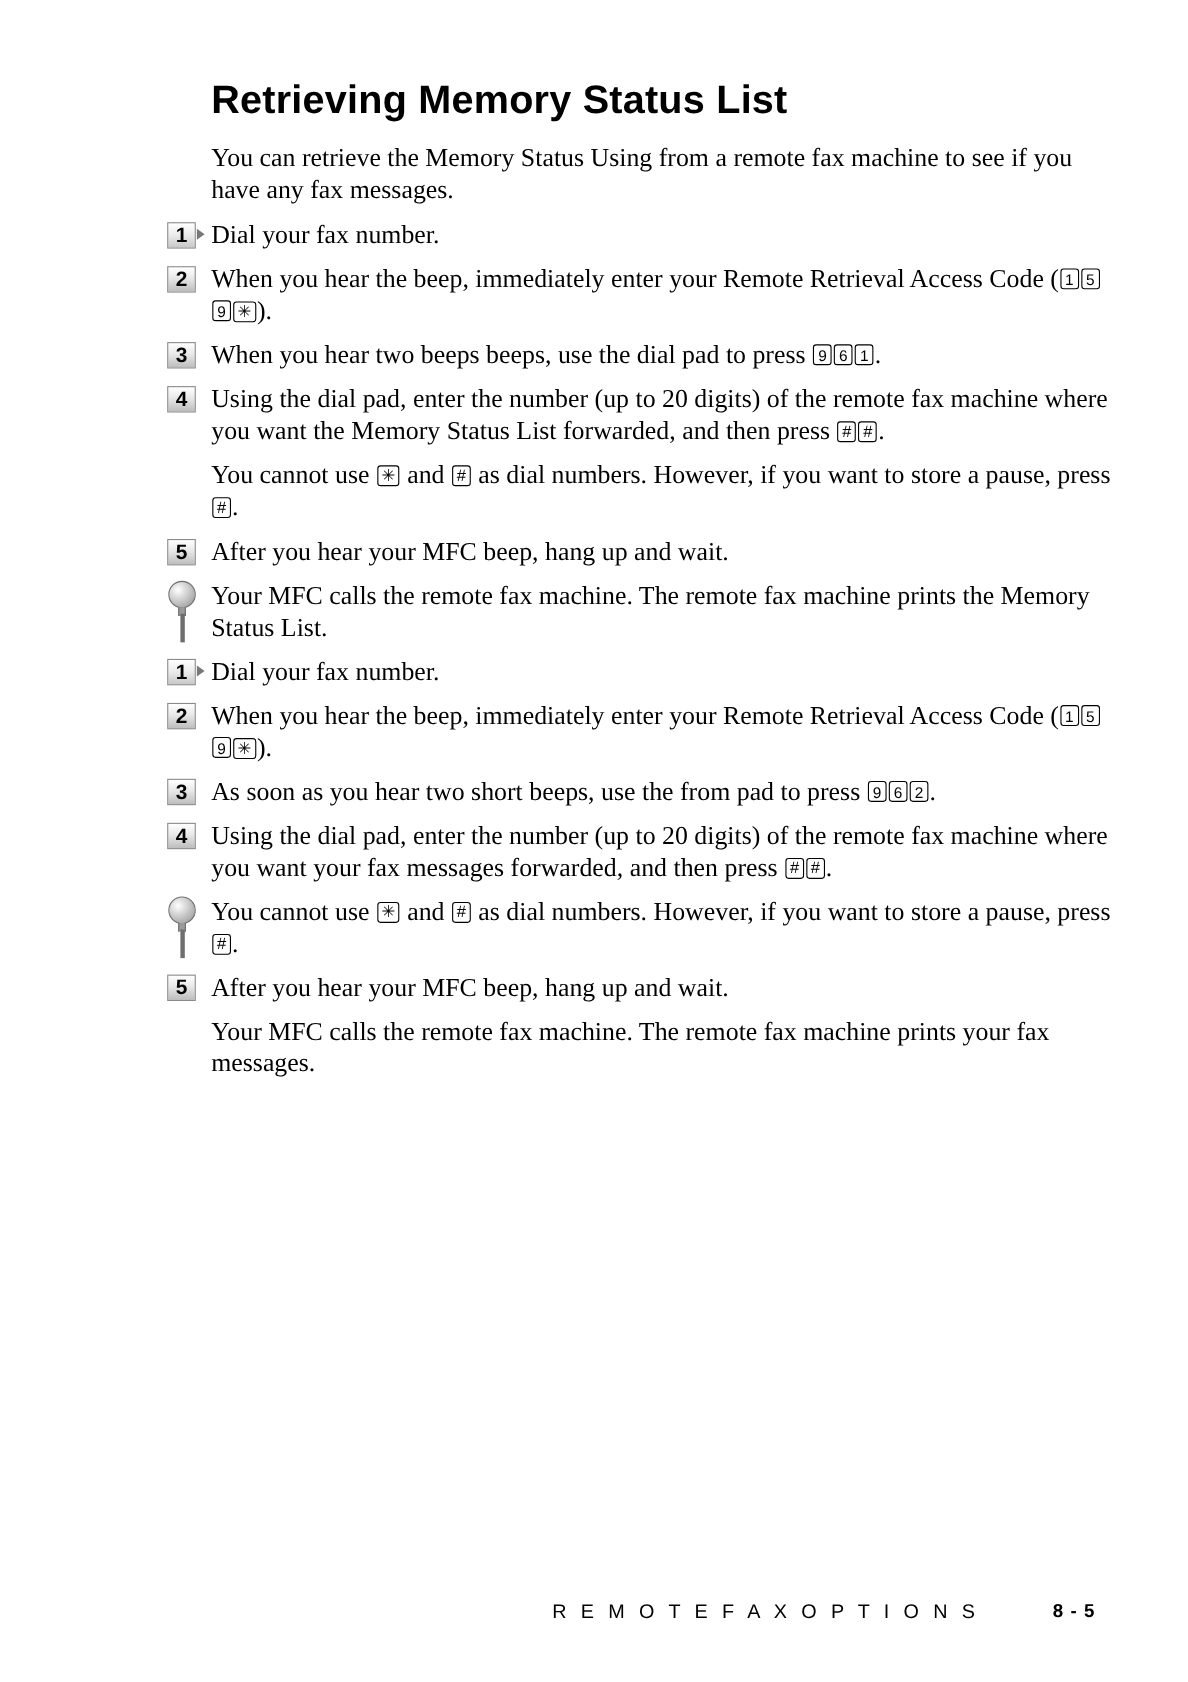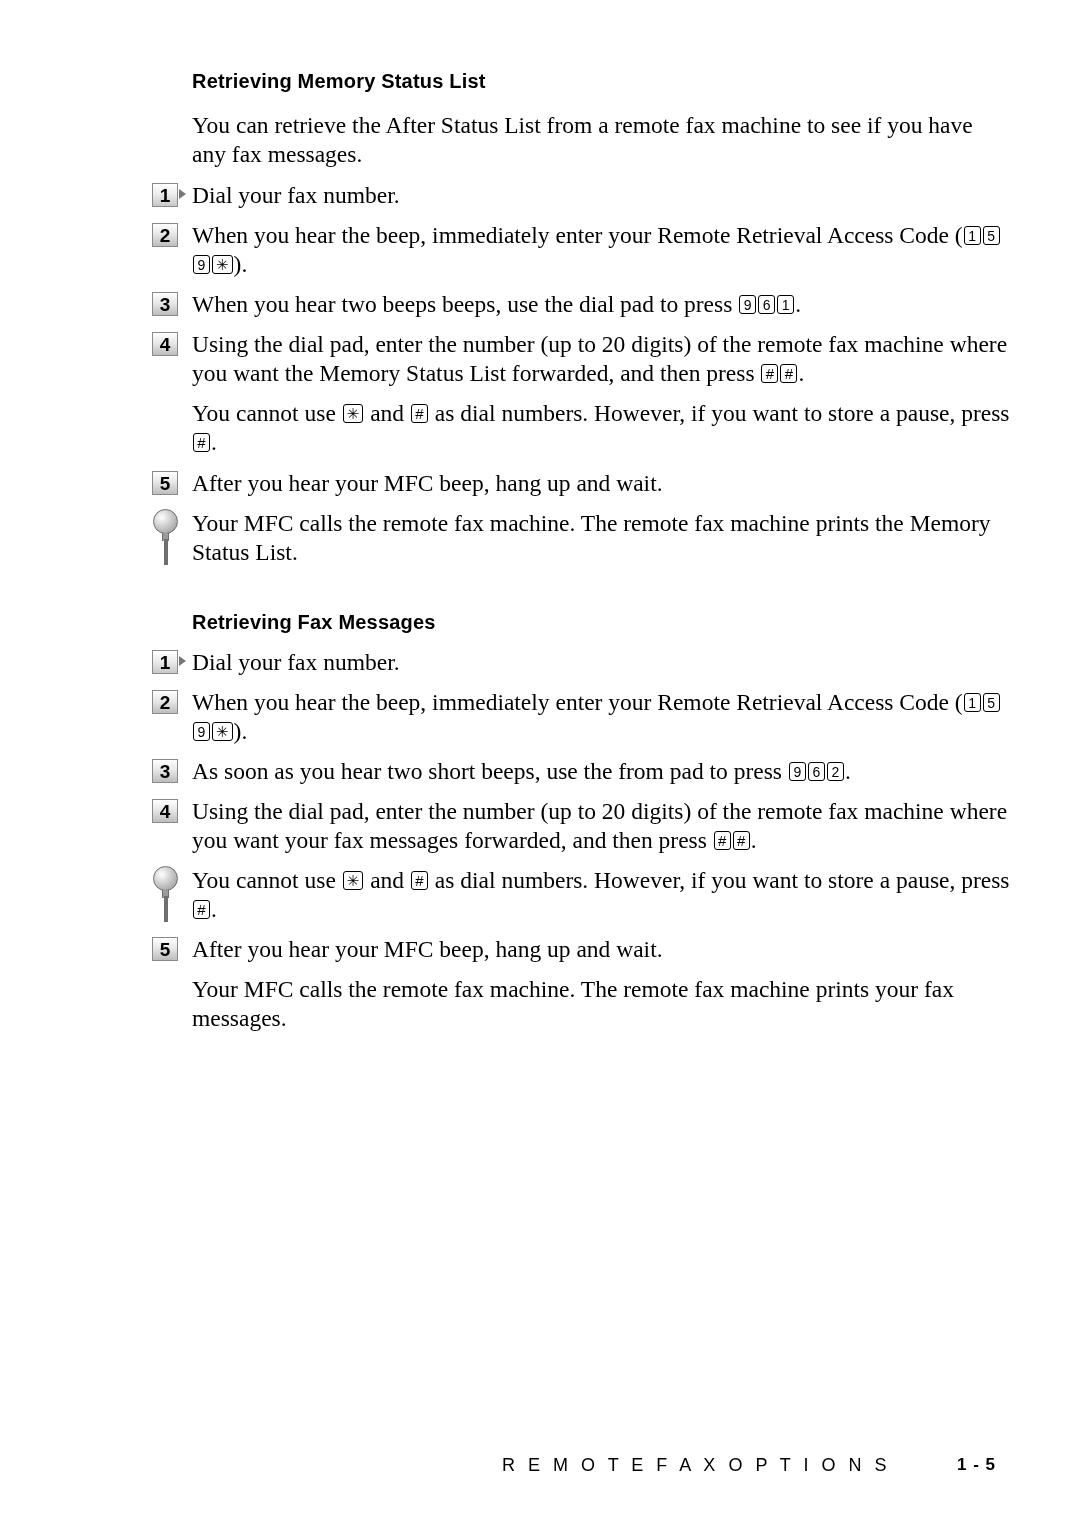--- a/index.html
+++ b/index.html
@@ -23,21 +23,21 @@
   }
   .content {
     position: absolute;
     left: 152px;
     top: 70px;
     width: 860px;
   }
   h1.section-title {
     font-family: "Liberation Sans", sans-serif;
     font-weight: bold;
-    font-size: 20px;
+    font-size: 36px;
     letter-spacing: 0.2px;
     margin: 0 0 18px 40px;
     color: #000;
   }
   h1.section-title.second {
     margin-top: 44px;
     margin-bottom: 14px;
   }
   p.para {
     font-size: 23.5px;
@@ -166,21 +166,21 @@
   }
 </style>
 </head>
 <body>
 
 <div class="page">
   <div class="content">
 
     <h1 class="section-title">Retrieving Memory Status List</h1>
 
-    <p class="para">You can retrieve the After Status List from a remote fax machine to see if you have any fax messages.</p>
+    <p class="para">You can retrieve the Memory Status Using from a remote fax machine to see if you have any fax messages.</p>
 
     <div class="step first">
       <span class="num">1</span>
       <span class="arrow"></span>
       <span>Dial your fax number.</span>
     </div>
 
     <div class="step">
       <span class="num">2</span>
       <span>When you hear the beep, immediately enter your Remote Retrieval Access Code (</span><span class="key">1</span><span class="key">5</span><span class="key">9</span><span class="key sym">✳</span><span>).</span>
@@ -205,21 +205,20 @@
 
     <div class="note">
       <span class="bulb">
         <span class="head"></span>
           <span class="neck"></span>
           <span class="stem"></span>
       </span>
       <span>Your MFC calls the remote fax machine. The remote fax machine prints the Memory Status List.</span>
     </div>
 
-    <h1 class="section-title second">Retrieving Fax Messages</h1>
 
     <div class="step first">
       <span class="num">1</span>
       <span class="arrow"></span>
       <span>Dial your fax number.</span>
     </div>
 
     <div class="step">
       <span class="num">2</span>
       <span>When you hear the beep, immediately enter your Remote Retrieval Access Code (</span><span class="key">1</span><span class="key">5</span><span class="key">9</span><span class="key sym">✳</span><span>).</span>
@@ -248,15 +247,15 @@
       <span class="num">5</span>
       <span>After you hear your MFC beep, hang up and wait.</span>
     </div>
 
     <p class="para">Your MFC calls the remote fax machine. The remote fax machine prints your fax messages.</p>
 
   </div>
 
   <div class="footer">
     <span class="left">R E M O T E    F A X    O P T I O N S</span>
-    <span class="right">1 - 5</span>
+    <span class="right">8 - 5</span>
   </div>
 </div>
 
 </body></html>

